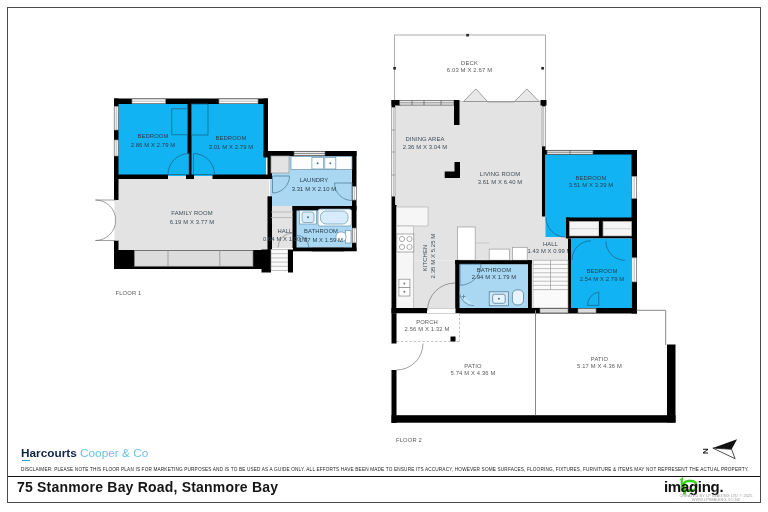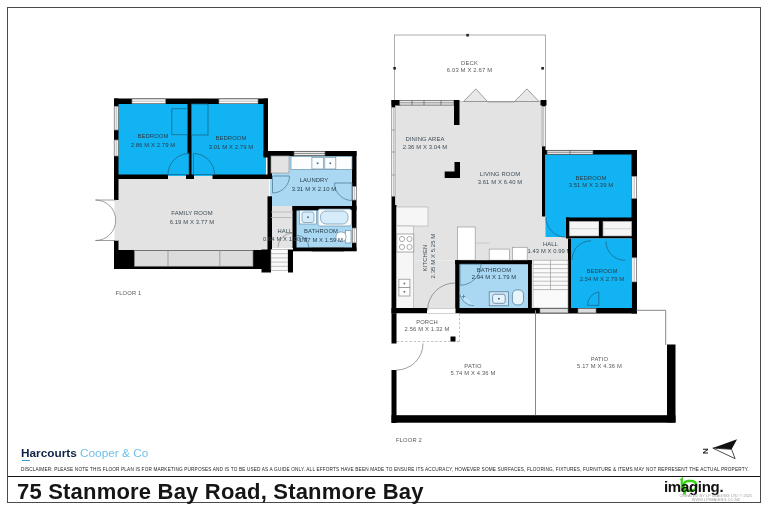--- a/index.html
+++ b/index.html
@@ -444,21 +444,21 @@
 </svg>
 
 <div style="position:absolute;left:21px;top:446px;font-size:11.8px;font-weight:bold;color:#0f2349;letter-spacing:0;">Harcourts <span style="color:#70c0e8;font-weight:normal;">Cooper &amp; Co</span></div>
 
 <div style="position:absolute;left:21.5px;top:459.5px;width:8px;height:1.6px;background:#2f9fd8;"></div>
 
 <div style="position:absolute;left:21px;top:466.5px;font-size:4.7px;color:#222;letter-spacing:.16px;">DISCLAIMER: PLEASE NOTE THIS FLOOR PLAN IS FOR MARKETING PURPOSES AND IS TO BE USED AS A GUIDE ONLY. ALL EFFORTS HAVE BEEN MADE TO ENSURE ITS ACCURACY, HOWEVER SOME SURFACES, FLOORING, FIXTURES, FURNITURE &amp; ITEMS MAY NOT REPRESENT THE ACTUAL PROPERTY.</div>
 
 <div style="position:absolute;left:8px;top:475.5px;width:752px;height:1.6px;background:#111;"></div>
 
-<div style="position:absolute;left:17px;top:479px;font-size:22px;font-weight:bold;color:#151515;letter-spacing:.2px;">75 Stanmore Bay Road, Stanmore Bay</div>
+<div style="position:absolute;left:17px;top:479px;font-size:14px;font-weight:bold;color:#151515;letter-spacing:.2px;">75 Stanmore Bay Road, Stanmore Bay</div>
 
 <svg style="position:absolute;left:678px;top:477px;" width="22" height="22" viewBox="0 0 22 22">
 <path d="M 2.6,3.6 L 3.8,2.3 L 3.8,14.5" fill="none" stroke="#35d411" stroke-width="2.2"></path>
 <rect x="5.9" y="4" width="12.2" height="9.6" rx="4.2" fill="none" stroke="#35d411" stroke-width="2.7"></rect>
 <path d="M 6.8,13 L 6.8,16.4 L 5,16.4" fill="none" stroke="#35d411" stroke-width="2.2"></path>
 </svg>
 
 <div style="position:absolute;left:664px;top:478.2px;font-size:15px;font-weight:bold;color:#111;letter-spacing:-0.3px;">imaging.</div>
 
 <div style="position:absolute;left:656px;top:493.6px;width:120px;text-align:center;font-size:3.9px;color:#999;letter-spacing:.1px;line-height:4.3px;">CREATED BY LP IMAGING LTD © 2025<br>WWW.LPIMAGING.CO.NZ</div>

